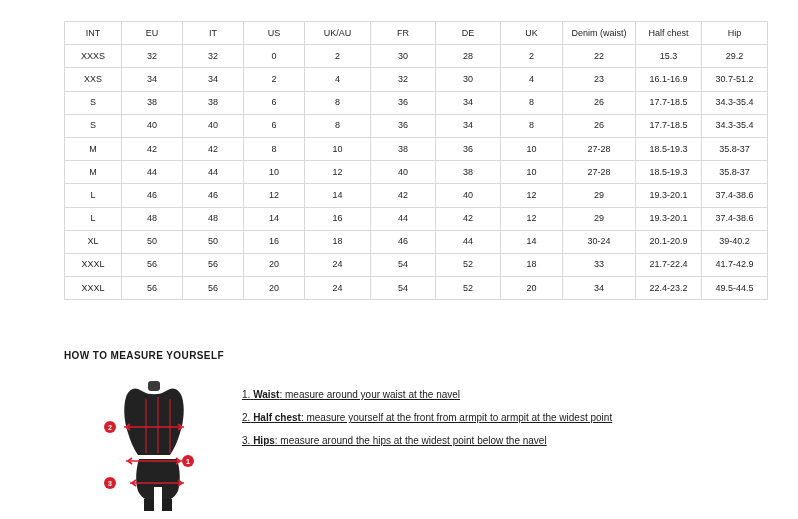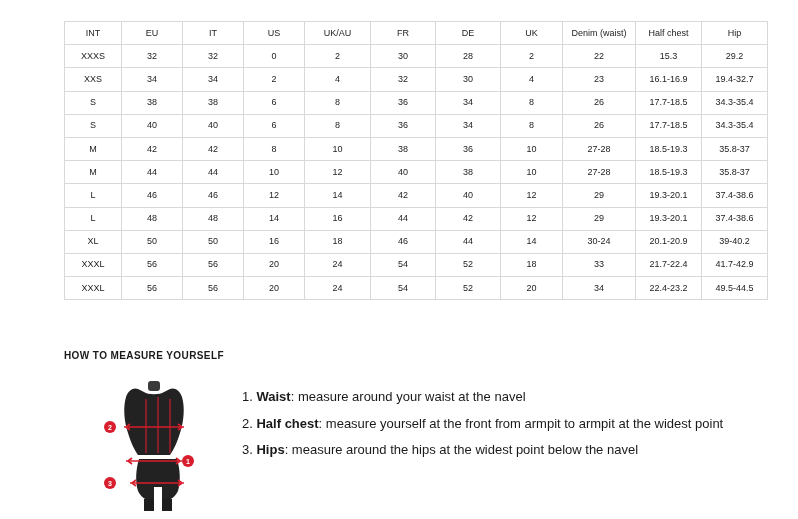--- a/index.html
+++ b/index.html
@@ -79,23 +79,24 @@
     margin-left: 34px;
     flex: none;
   }
   .figure-wrap svg { display: block; }
   .instructions {
     margin-left: 24px;
     padding-top: 14px;
   }
   .instructions p {
     margin: 0 0 11px 0;
-    font-size: 13px;
+    font-size: 10px;
     line-height: 1.2;
     color: #1a1a1a;
+    text-decoration: underline;
   }
   .instructions p b { font-weight: bold; }
   .bullet-num {
     font-weight: normal;
   }
 </style>
 </head>
 <body>
 
 <div class="page">
@@ -147,21 +148,21 @@
         <td>XXS</td>
         <td>34</td>
         <td>34</td>
         <td>2</td>
         <td>4</td>
         <td>32</td>
         <td>30</td>
         <td>4</td>
         <td>23</td>
         <td>16.1-16.9</td>
-        <td>19.4-32.7</td>
+        <td>30.7-51.2</td>
       </tr>
       <tr>
         <td>S</td>
         <td>38</td>
         <td>38</td>
         <td>6</td>
         <td>8</td>
         <td>36</td>
         <td>34</td>
         <td>8</td>

